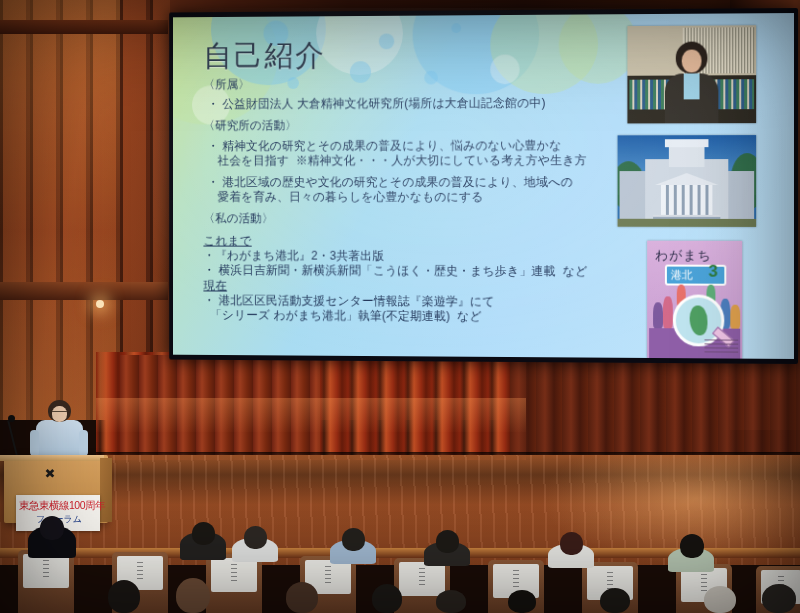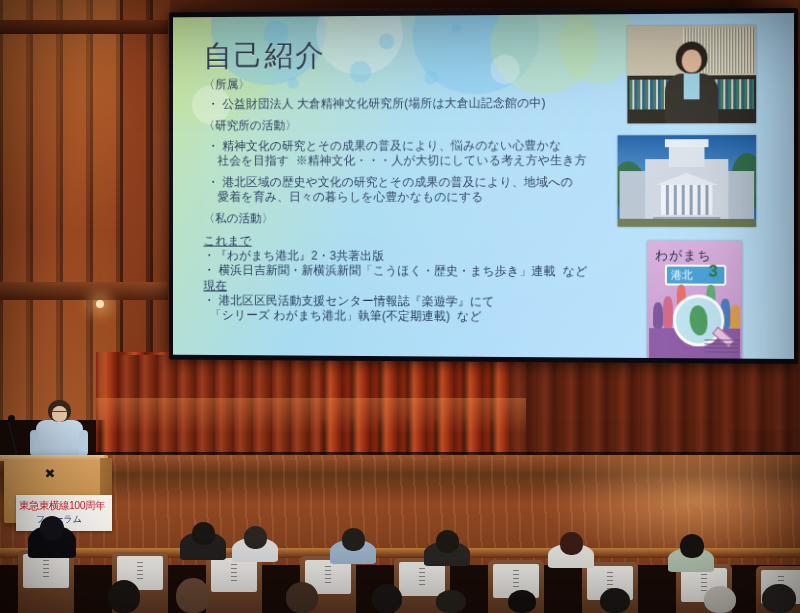--- a/index.html
+++ b/index.html
@@ -143,21 +143,21 @@
 
   .podium{position:absolute;left:4px;top:455px;width:104px;height:68px;
         background:linear-gradient(180deg,#d8a260,#c08a47);border-radius:2px;
         box-shadow:0 3px 8px rgba(0,0,0,.4);}
   .podium-top{position:absolute;left:0px;top:455px;width:104px;height:6px;
         background:linear-gradient(180deg,#eec38c,#cb9c5c);}
   .podium-side{position:absolute;left:100px;top:458px;width:12px;height:64px;
         background:linear-gradient(100deg,#a87338,#8a5c2a);}
   .podium-logo{position:absolute;left:44px;top:468px;width:12px;height:12px;color:#1b1b1b;
         font-size:13px;line-height:12px;text-align:center;}
-  .banner{position:absolute;left:16px;top:495px;width:96px;height:36px;background:#f6f4ef;
+  .banner{position:absolute;left:16px;top:495px;width:84px;height:36px;background:#f6f4ef;
         box-shadow:0 1px 3px rgba(0,0,0,.35);}
   .banner-l1{position:absolute;left:3px;top:4px;font-size:10.5px;color:#d01f2a;letter-spacing:-.5px;
         white-space:nowrap;}
   .banner-l2{position:absolute;left:20px;top:18px;font-size:9px;color:#1f3d8a;letter-spacing:0px;}
 
   
   .aud{position:absolute;left:0;top:520px;width:800px;height:93px;}
   .seat{position:absolute;background:linear-gradient(180deg,#8c5a38,#6b3f26);border-radius:5px 5px 0 0;}
   .seat .cover{position:absolute;left:5px;top:4px;right:5px;height:34px;background:#efeee9;border-radius:2px;}
   .seat .cover i{position:absolute;left:50%;top:6px;margin-left:-3px;width:6px;height:20px;

